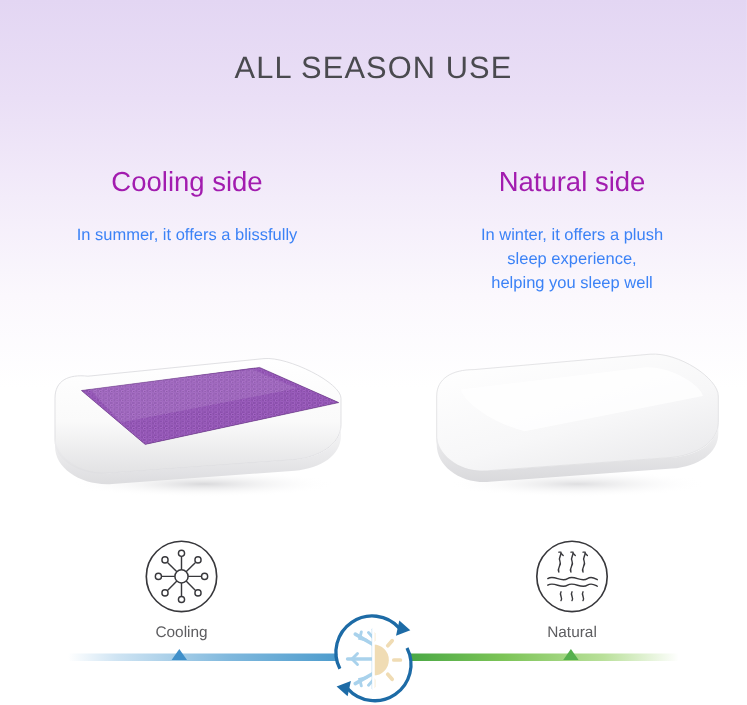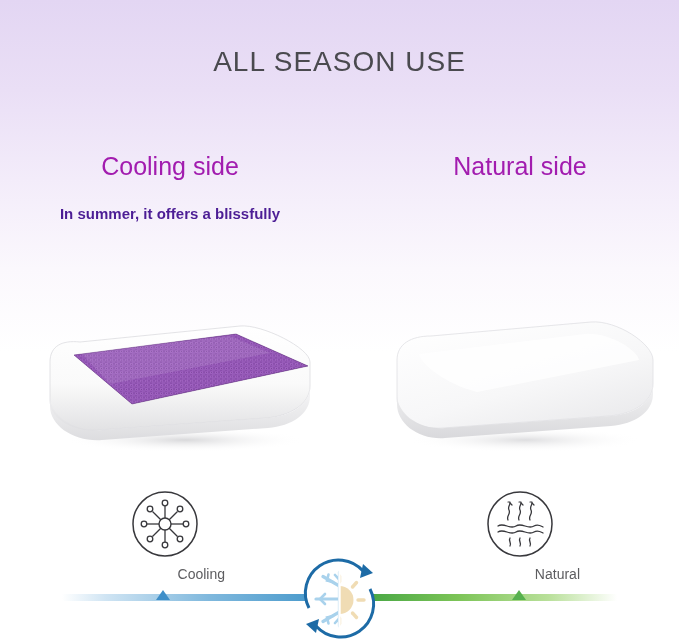--- a/index.html
+++ b/index.html
@@ -18,32 +18,32 @@
   }
 
   
   .col { position:absolute; top:152px; width:300px; text-align:center; }
   .col-left  { left:20px; }
   .col-right { left:370px; }
   .col-head {
     font-size:25px; font-weight:400; color:#a21caf; margin-bottom:22px;
   }
   .col-desc {
-    font-size:15px; line-height:1.45; color:#4c1d95; font-weight:700;
+    font-size:15px; line-height:1.45; color:#3b82f6; font-weight:400;
   }
 
   
   .pillow-wrap { position:absolute; }
   .pillow-left  { left:40px;  top:300px; width:280px; height:160px; }
   .pillow-right { left:385px; top:300px; width:280px; height:160px; }
 
   .pillow-svg { width:100%; height:100%; display:block; }
 
   
-  .feature { position:absolute; width:120px; text-align:right; }
+  .feature { position:absolute; width:120px; text-align:center; }
   .feat-cooling { left:105px; top:490px; }
   .feat-natural { left:460px; top:490px; }
   .feat-circle  { width:68px; height:68px; margin:0 auto; }
   .feat-label   { margin-top:8px; font-size:14px; color:#5d5d60; font-weight:300; }
 
   
   .bar { position:absolute; height:7px; top:594px; border-radius:1px; }
   .bar-left  { left:62px;  width:245px;
                background:linear-gradient(to right,#ffffff 0%,#cfe4f3 18%,#7fb8dd 60%,#4d9ccd 100%); }
   .bar-right { left:372px; width:245px;
@@ -65,20 +65,25 @@
 
 <div class="col col-left">
   <div class="col-head">Cooling side</div>
   <div class="col-desc">
     <div>In summer, it offers a blissfully</div>
   </div>
 </div>
 
 <div class="col col-right">
   <div class="col-head">Natural side</div>
+  <div class="col-desc">
+    <div>In winter, it offers a plush</div>
+    <div>sleep experience,</div>
+    <div>helping you sleep well</div>
+  </div>
 </div>
 
 <div class="pillow-wrap pillow-left">
   <svg class="pillow-svg" viewBox="0 0 280 160">
     <defs>
       <linearGradient id="foamL" x1="0" y1="0" x2="0" y2="1">
         <stop offset="0%" stop-color="#ffffff"></stop>
         <stop offset="55%" stop-color="#fafafa"></stop>
         <stop offset="100%" stop-color="#e2e2e4"></stop>
       </linearGradient>

